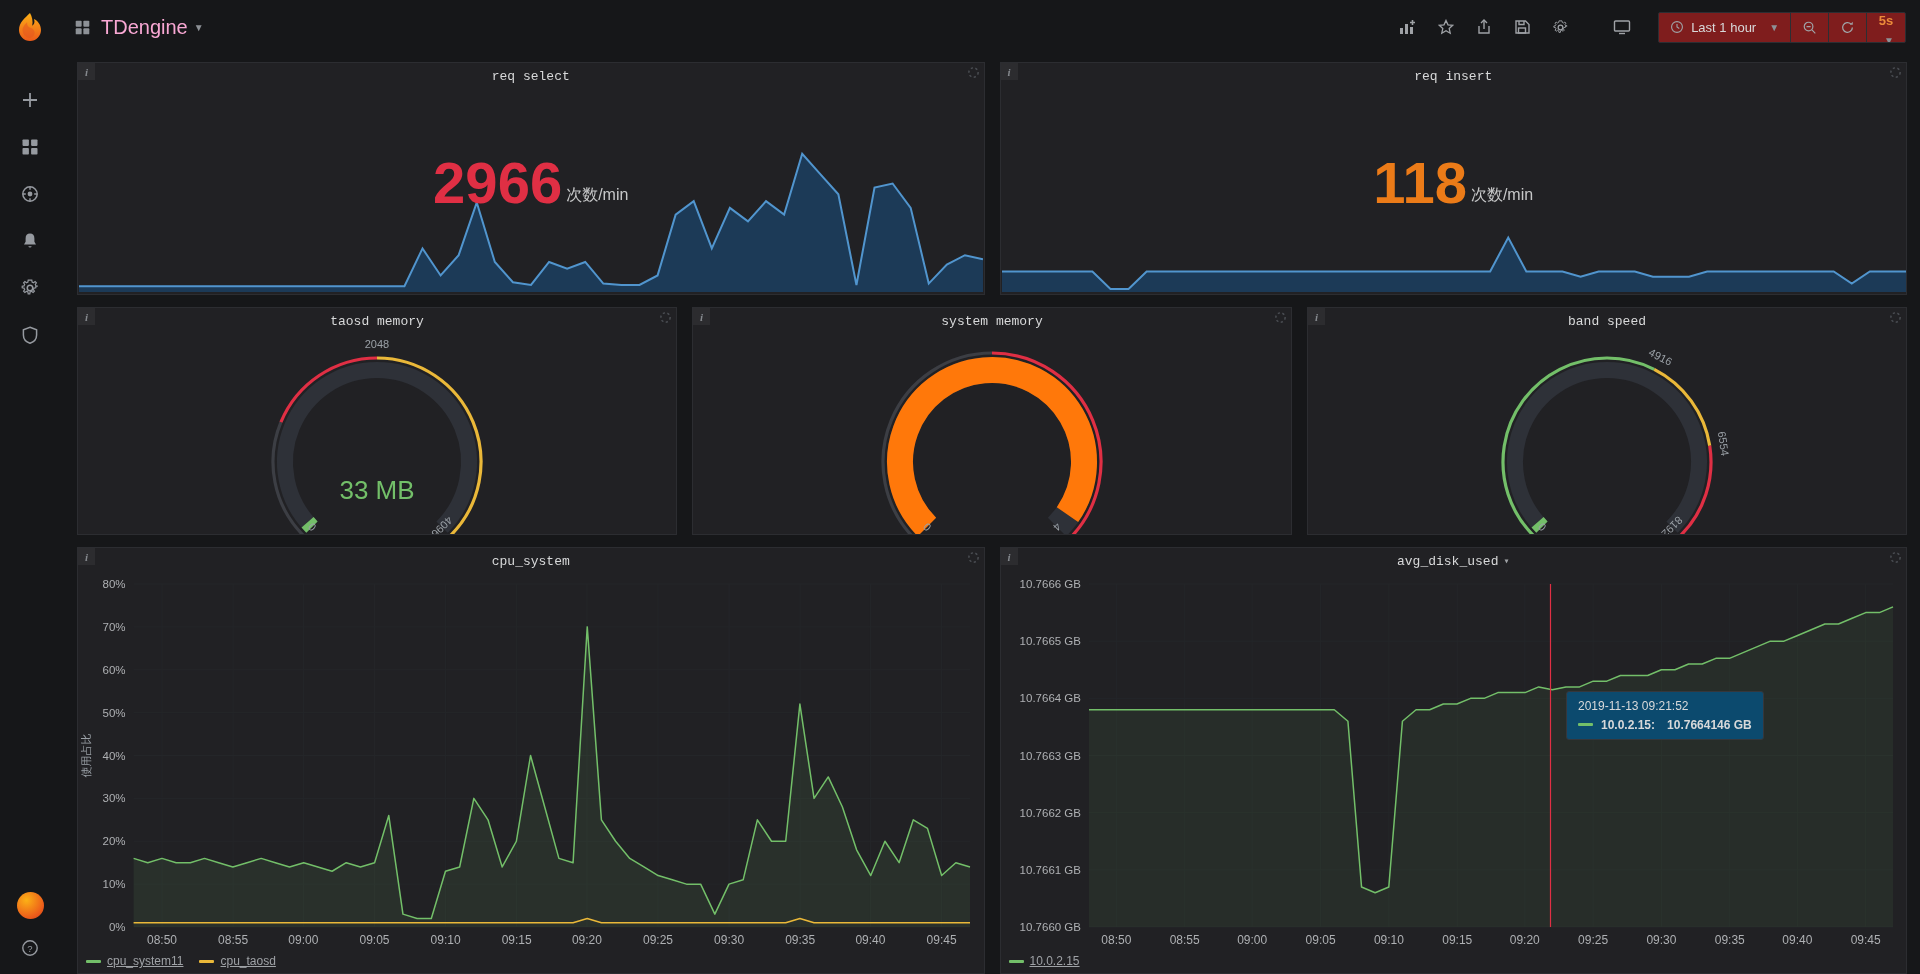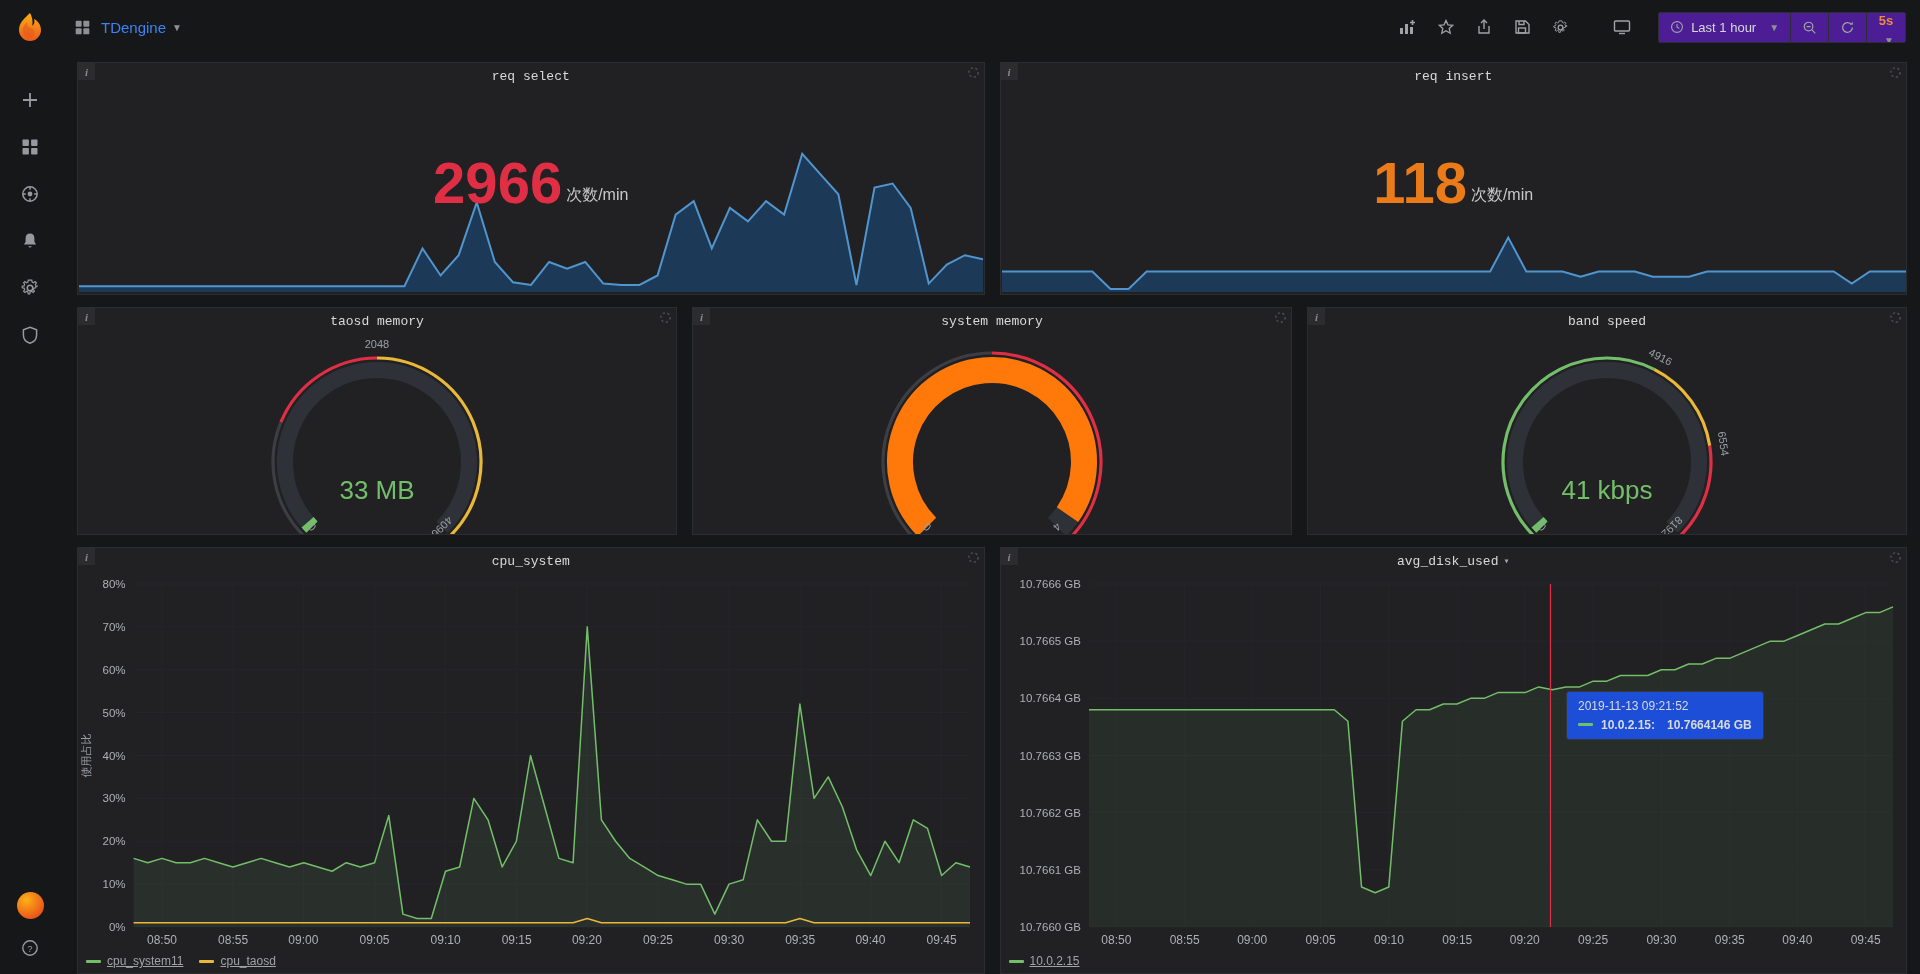--- a/index.html
+++ b/index.html
@@ -9,27 +9,27 @@
     font-family:"Liberation Sans","DejaVu Sans",sans-serif; font-size:13px;
   }
   svg { display:block; }
   button { font-family:inherit; }
 
   
   .navbar { position:fixed; left:0; top:0; right:0; height:54px;
     display:flex; align-items:center; background:#161719; z-index:20; }
   .logo-box { width:60px; height:54px; display:flex; align-items:center; justify-content:center; cursor:pointer; }
   .nav-dash-icon { margin:0 10px 0 14px; color:#8d9196; cursor:pointer; }
-  .nav-title { font-size:15px; color:#3b82f6; font-weight:400; cursor:pointer; }
+  .nav-title { font-size:20px; color:#f9a8d4; font-weight:400; cursor:pointer; }
   .caret { color:#8d9196; font-size:10px; margin-left:6px; }
   .nav-right { margin-left:auto; display:flex; align-items:center; gap:4px; padding-right:14px; }
   .nav-icon-btn { background:none; border:none; padding:7px 9px; color:#9fa2a6; cursor:pointer; }
   .nav-gap { width:18px; }
   .picker-group { display:flex; align-items:stretch; height:31px; border:1px solid #2c2e33;
-    border-radius:2px; background:#4c1d95; margin-left:14px; overflow:hidden; }
+    border-radius:2px; background:#7f1d1d; margin-left:14px; overflow:hidden; }
   .picker-btn { display:flex; align-items:center; gap:7px; background:none; border:none;
     border-right:1px solid #2c2e33; color:#d8d9da; padding:0 11px; font-size:13px; cursor:pointer; }
   .picker-btn:last-child { border-right:none;flex-direction:column; }
   .refresh-interval-label { font-weight:600; }
 
   
   .sidebar { position:fixed; left:0; top:54px; bottom:0; width:60px; background:#161719;
     display:flex; flex-direction:column; align-items:center; padding:34px 0 14px 0; gap:23px; z-index:20; }
   .side-btn { background:none; border:none; color:#969aa0; cursor:pointer; padding:2px; }
   .side-bottom { margin-top:auto; display:flex; flex-direction:column; align-items:center; gap:17px; }
@@ -63,21 +63,21 @@
   .gauge-value { position:absolute; left:0; right:0; top:78%; transform:translateY(-50%);
     text-align:center; font-size:26px; font-weight:400; z-index:2; }
 
   
   .ts-chart { position:absolute; left:0; right:0; top:0; bottom:22px; }
   .panel-legend { position:absolute; left:8px; bottom:3px; height:18px; display:flex;
     align-items:center; gap:16px; font-size:12px; color:#9fa2a6; z-index:2;text-decoration:underline; }
   .legend-item { display:flex; align-items:center; gap:6px; cursor:pointer; }
   .legend-dash { width:15px; height:3px; border-radius:1px; display:inline-block; }
 
-  .chart-tooltip { position:absolute; background:#1d4ed8; border:1px solid #35373c; border-radius:3px;
+  .chart-tooltip { position:absolute; background:#0c4a6e; border:1px solid #35373c; border-radius:3px;
     padding:7px 11px; font-size:12px; color:#d8d9da; white-space:nowrap; z-index:6; }
   .tt-time { margin-bottom:5px; }
   .tt-row { display:flex; align-items:center; gap:8px; }
   .tt-val { font-weight:700; margin-left:4px; }
 </style>
 </head>
 <body>
 
 <nav class="navbar">
   <div class="logo-box">
@@ -349,21 +349,20 @@
               <path d="M 225.46089475659906 201.53910524340097 A 104 104 0 0 1 196.28041257810565 111.730815635816 A 104 104 0 0 1 251.78498802708714 35.33532148440975 A 104 104 0 0 1 346.21501197291286 35.33532148440973" fill="none" stroke="#73bf69" stroke-width="3.2"></path>
               <path d="M 346.21501197291286 35.33532148440973 A 104 104 0 0 1 401.7195874218943 111.73081563581596" fill="none" stroke="#eab839" stroke-width="3.2"></path>
               <path d="M 401.7195874218943 111.73081563581596 A 104 104 0 0 1 372.539105243401 201.53910524340085" fill="none" stroke="#e02f44" stroke-width="3.2"></path>
               <path d="M 233.9461761308376 193.0538238691624 A 92 92 0 0 1 229.56671861950497 188.35743066712666" fill="none" stroke="#73bf69" stroke-width="16"></path>
               <text x="236.77460325558383" y="190.22539674441617" text-anchor="middle" font-size="11" fill="#9aa0a6" transform="rotate(-135 236.77460325558383 190.22539674441617)">0</text>
               <text x="350.75491697030833" y="26.42525624252606" text-anchor="middle" font-size="11" fill="#9aa0a6" transform="rotate(27 350.75491697030833 26.42525624252606)">4916</text>
               <text x="411.5964708278457" y="110.16647098541365" text-anchor="middle" font-size="11" fill="#9aa0a6" transform="rotate(81 411.5964708278457 110.16647098541365)">6554</text>
               <text x="361.22539674441623" y="190.22539674441612" text-anchor="middle" font-size="11" fill="#9aa0a6" transform="rotate(135 361.22539674441623 190.22539674441612)">8192</text>
             </svg>
           </div>
-        <div class="gauge-value" style="color: rgb(115, 191, 105);">41 kbps</div>
       </div>
     </section>
   </div>
 
   <div class="row row3">
     <section class="panel">
       <div class="corner-info">i</div>
       <div class="corner-spin">
         <svg width="13" height="13" viewBox="0 0 14 14">
             <circle cx="7" cy="7" r="5" fill="none" stroke="#4a4d52" stroke-width="1.6" stroke-dasharray="2.4 2.6"></circle>

